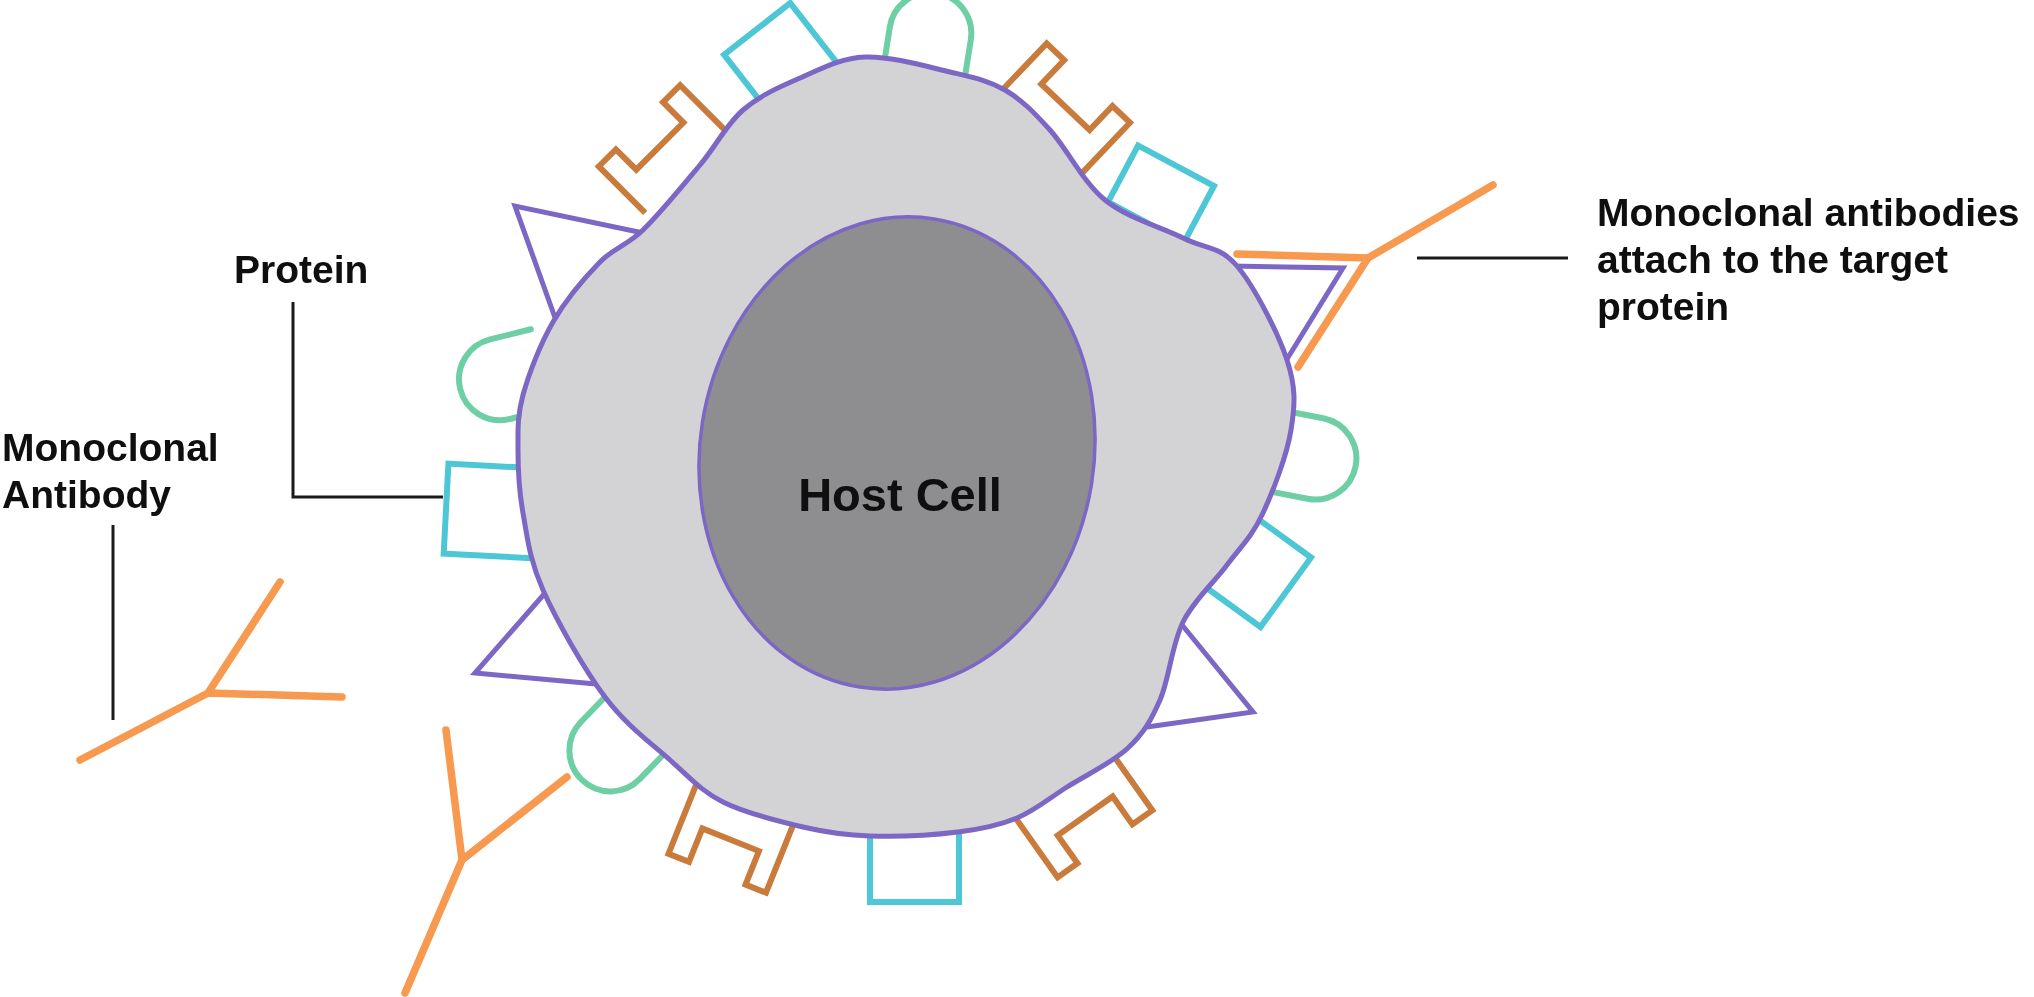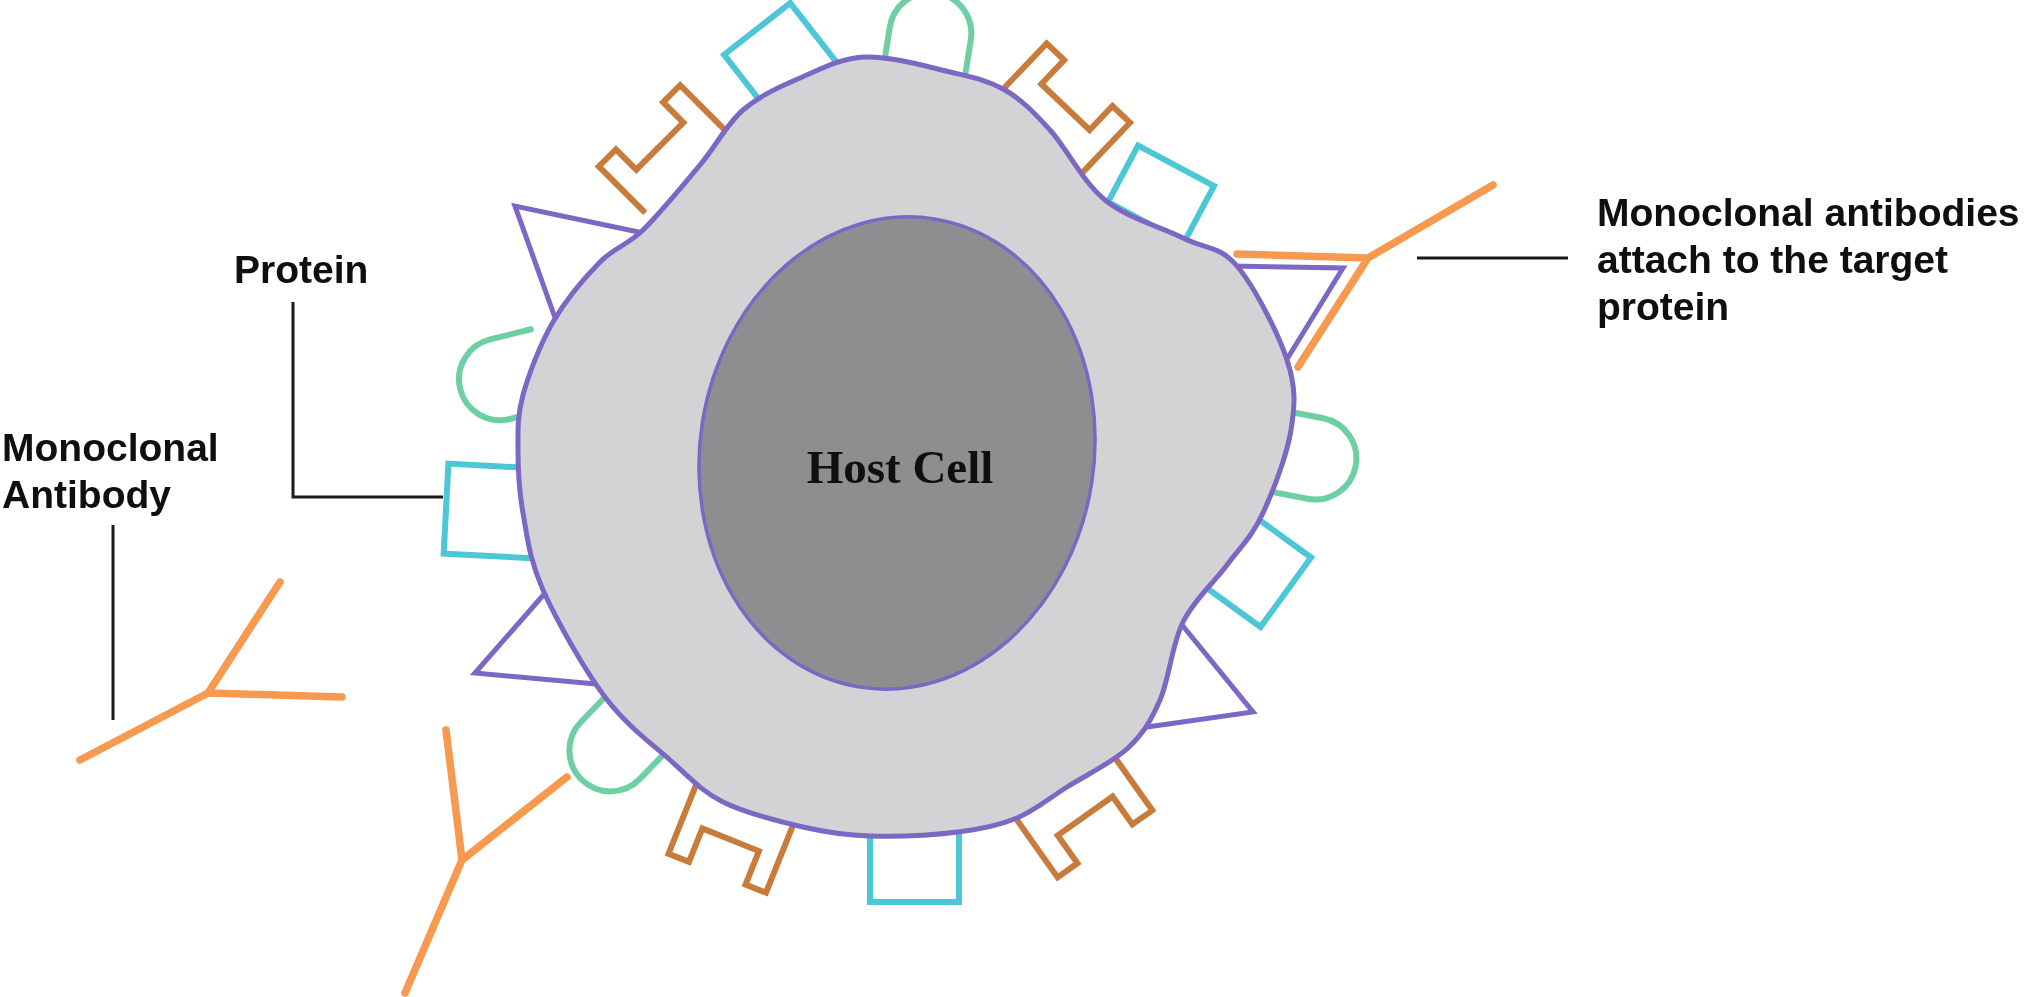--- a/index.html
+++ b/index.html
@@ -12,22 +12,22 @@
   .nucleus{fill:var(--nucleus-fill);stroke:var(--membrane);stroke-width:3.5;}
   .sq{fill:none;stroke:var(--square-protein);stroke-width:6;}
   .dome{fill:none;stroke:var(--dome-protein);stroke-width:6;stroke-linecap:round;}
   .rec{fill:none;stroke:var(--receptor-protein);stroke-width:6;stroke-linejoin:miter;vector-effect:non-scaling-stroke;}
   .tri{fill:none;stroke:var(--membrane);stroke-width:5;stroke-linejoin:miter;}
   .ab{fill:none;stroke:var(--antibody);stroke-width:7.5;stroke-linecap:round;stroke-linejoin:round;}
   .conn{fill:none;stroke:#1a1a1a;stroke-width:3;}
 
   .label{position:absolute;font-weight:700;font-size:39px;line-height:47px;color:var(--text);white-space:nowrap;}
   .label span{display:block;}
-  .host-cell-label{position:absolute;left:770px;top:440px;width:260px;text-align:center;
-                   font-weight:700;font-size:47px;color:var(--text);font-family:Liberation Serif, serif;}
+  .host-cell-label{position:absolute;left:770px;top:467px;width:260px;text-align:center;
+                   font-weight:700;font-size:47px;color:var(--text);}
 </style>
 </head>
 <body>
 
 <div class="canvas">
 
   <svg viewBox="0 0 2034 997" width="2034" height="997">
 
     <g>
 

